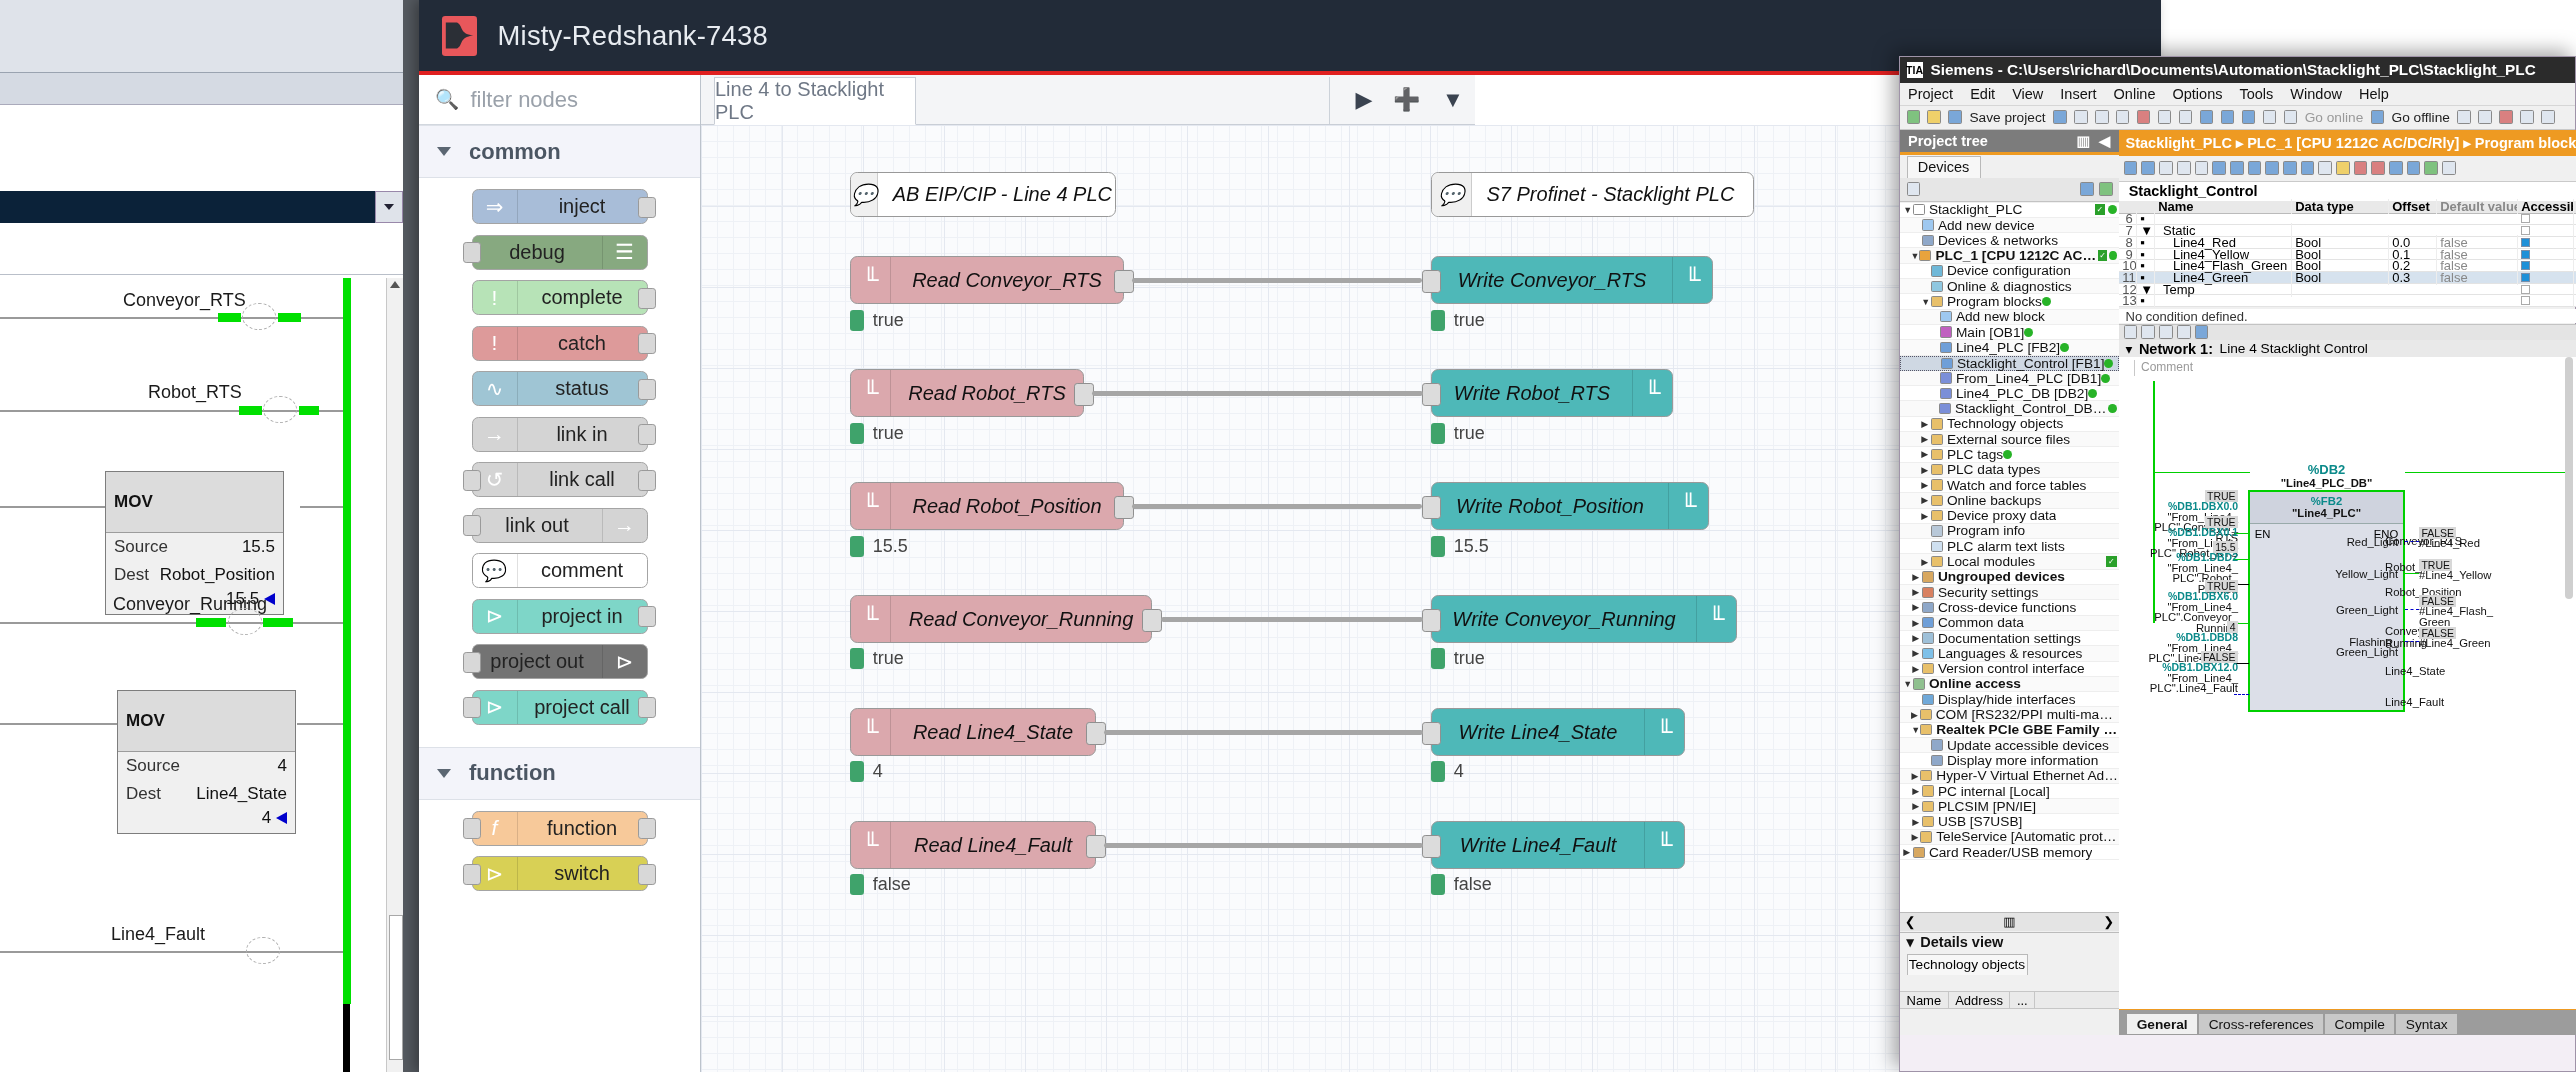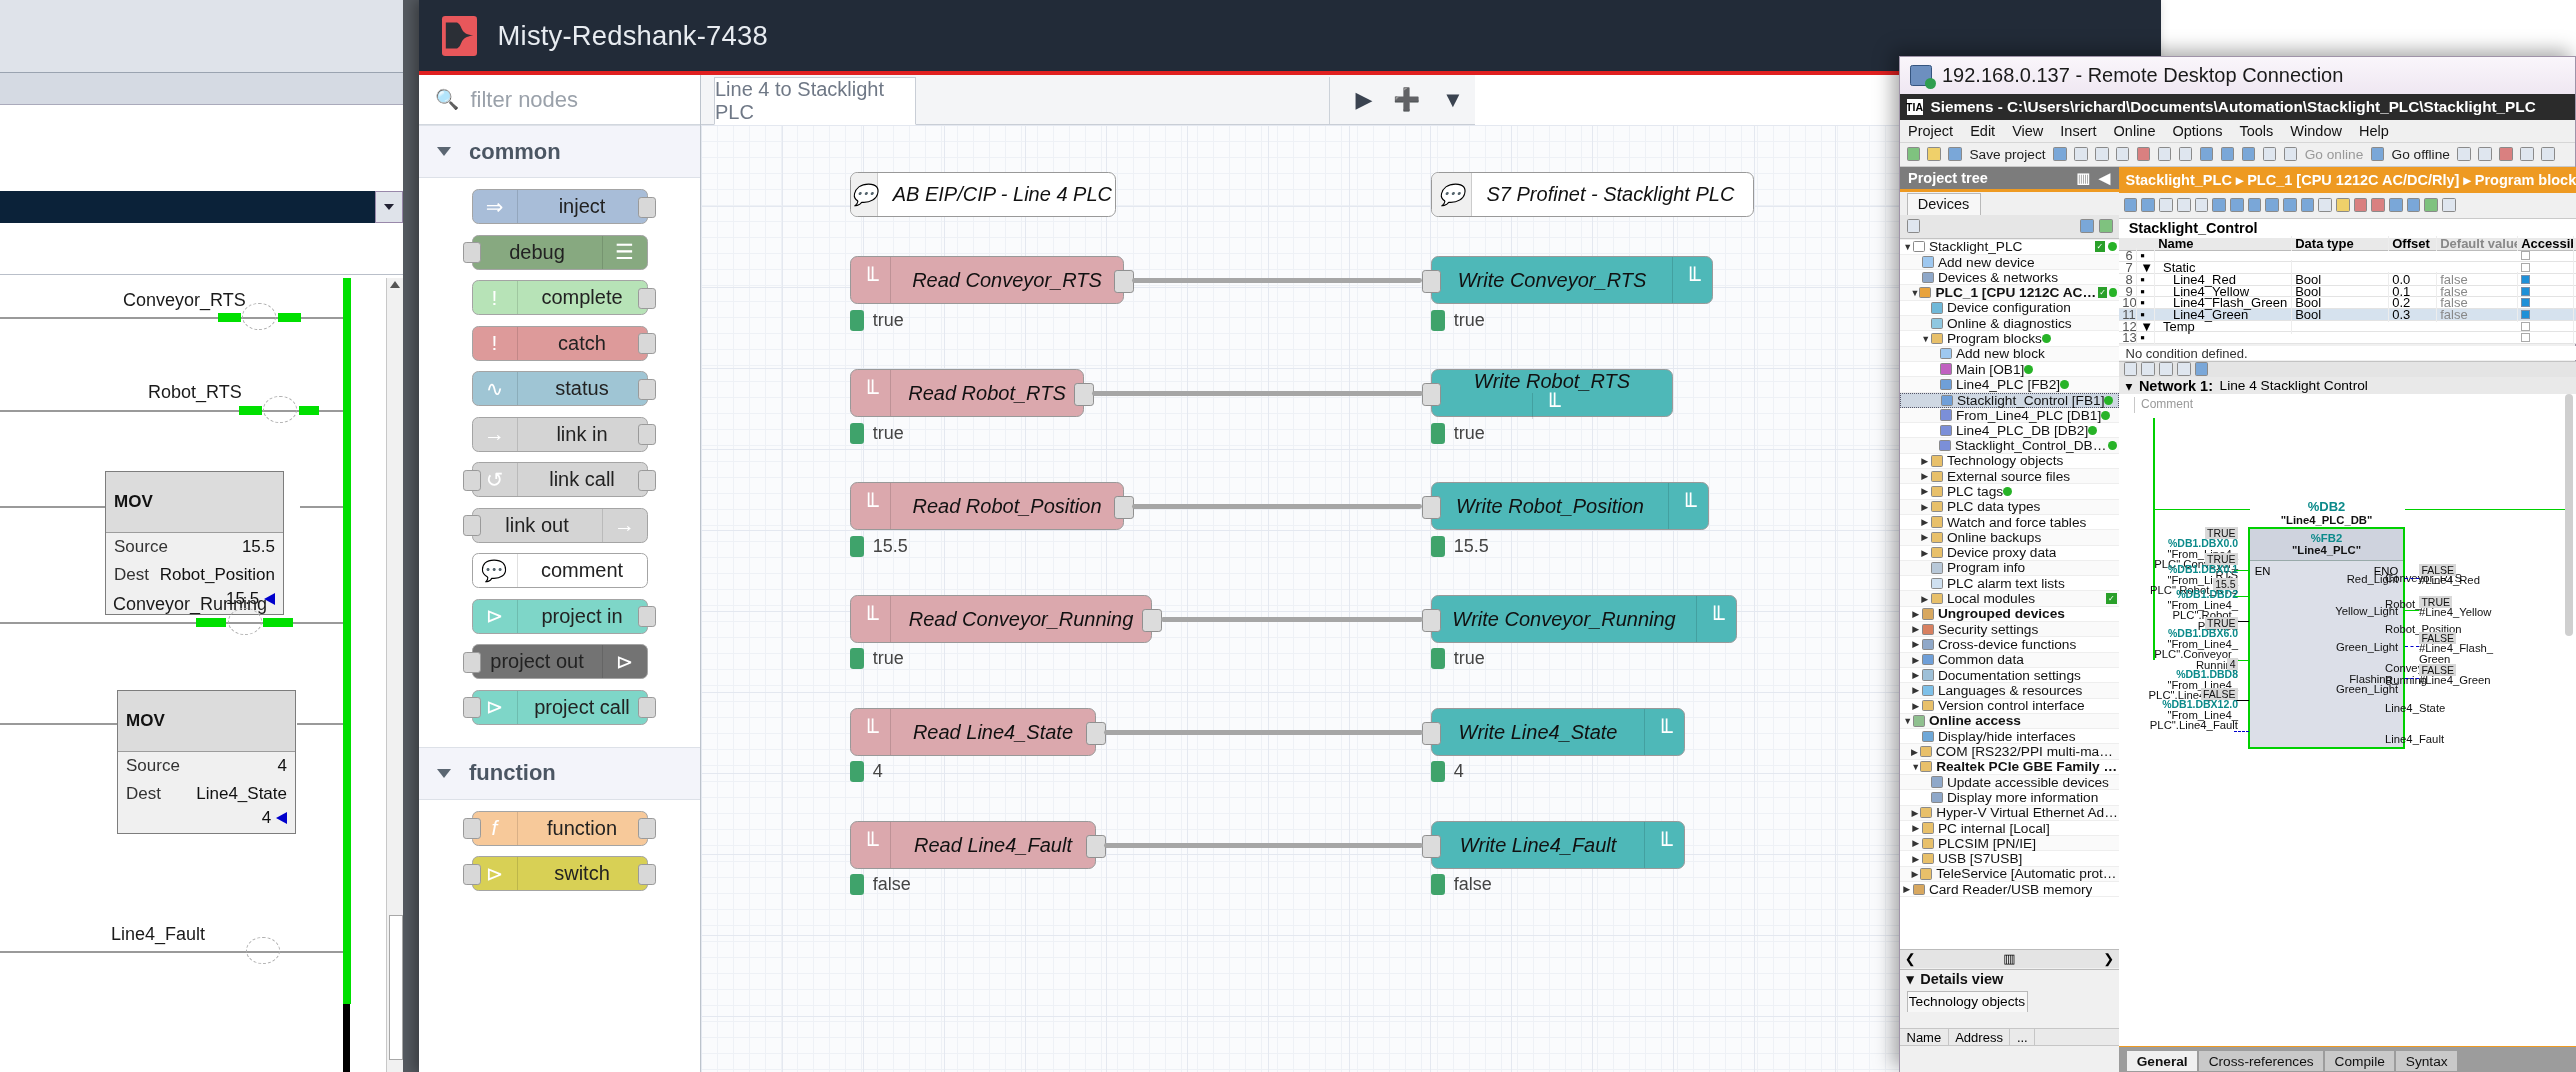--- a/index.html
+++ b/index.html
@@ -478,21 +478,21 @@
           </div>
           <div class="nstat" style="left: 730px; top: 185px;">
             <span class="dot"></span>
             <span>true</span>
           </div>
           <div class="fnode read" style="left: 149px; top: 244px; width: 234px;">
             <span class="ficon">╙</span>
             <span class="flabel">Read Robot_RTS</span>
             <span class="fport" style="right:-10.5px"></span>
           </div>
-          <div class="fnode write" style="left: 730px; top: 244px; width: 242px; flex-direction: column;">
+          <div class="fnode write" style="left: 730px; top: 244px; width: 242px;">
             <span class="fport" style="left:-10.5px"></span>
             <span class="flabel">Write Robot_RTS</span>
             <span class="ficon">╙</span>
           </div>
           <div class="wire" style="left: 391px; top: 266px; width: 331px;"></div>
           <div class="nstat" style="left: 149px; top: 298px;">
             <span class="dot"></span>
             <span>true</span>
           </div>
           <div class="nstat" style="left: 730px; top: 298px;">
@@ -574,24 +574,20 @@
           <div class="nstat" style="left: 730px; top: 749px;">
             <span class="dot"></span>
             <span>false</span>
           </div>
         </div>
       <div class="nr-vscroll"></div>
     </div>
   </div>
 
   <div id="rdp">
-    <div class="rdp-title">
-      <span class="rdp-icon"></span>
-      <span>192.168.0.137 - Remote Desktop Connection</span>
-    </div>
 
     <div class="tia-title">
       <span class="tia-logo">TIA</span>
       <span>Siemens  -  C:\Users\richard\Documents\Automation\Stacklight_PLC\Stacklight_PLC</span>
     </div>
 
     <div class="tia-menu" id="tia-menu">
         <span>Project</span>
         <span>Edit</span>
         <span>View</span>

